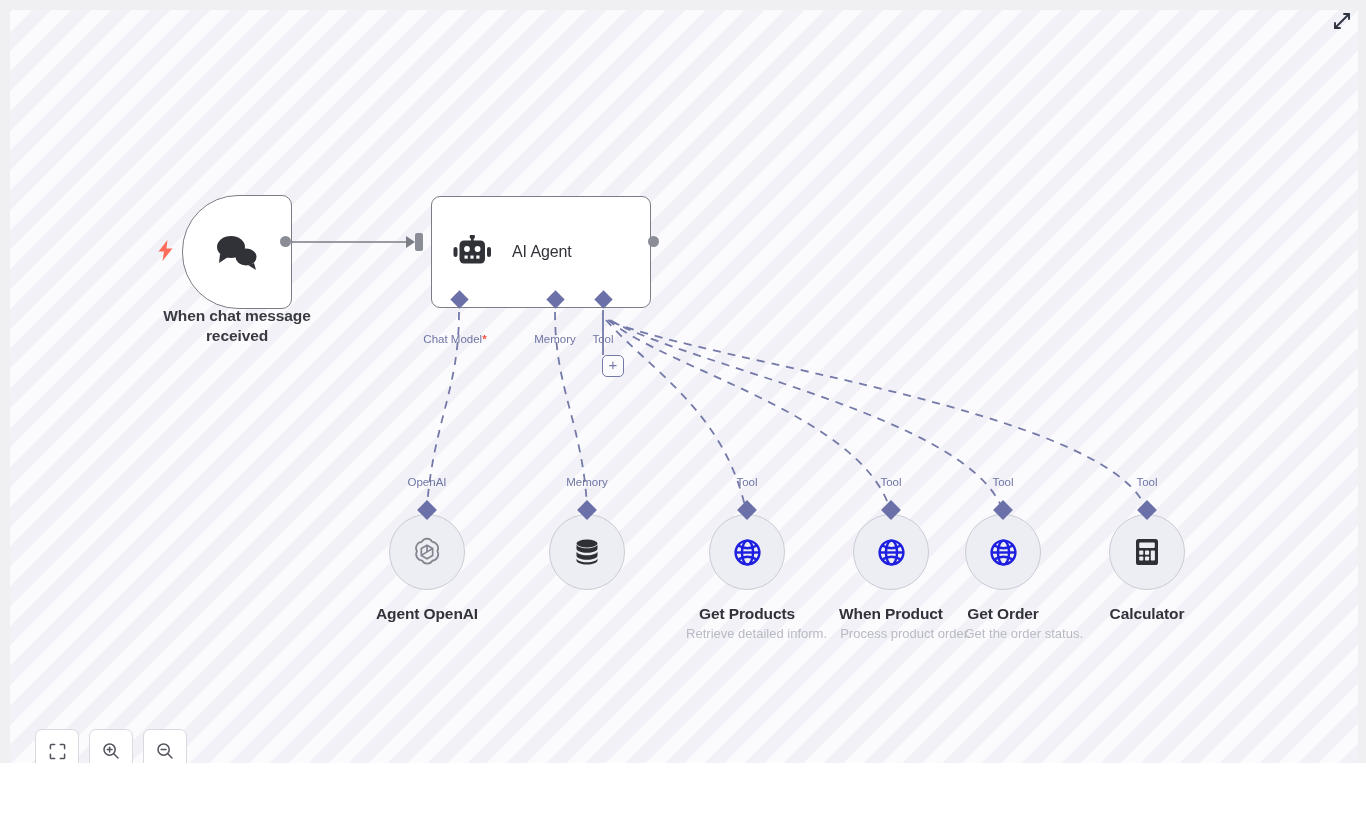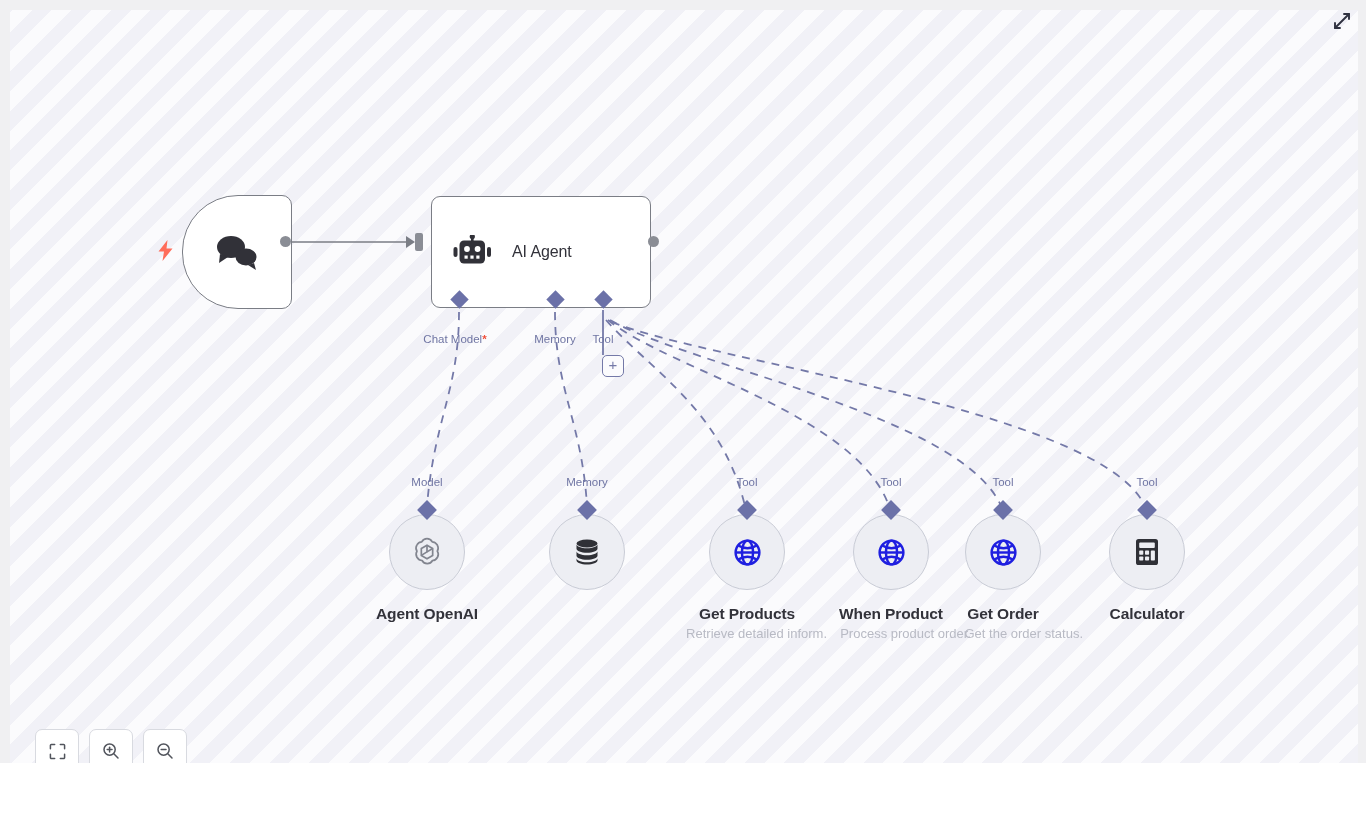--- a/index.html
+++ b/index.html
@@ -267,20 +267,21 @@
       <span>
         <svg width="48" height="40" viewBox="0 0 48 40" fill="#313138">
           <ellipse cx="18" cy="15" rx="14" ry="11"></ellipse>
           <path d="M7 22 L6 31 L15 25 Z"></path>
           <ellipse cx="33" cy="25" rx="10.5" ry="8.5"></ellipse>
           <path d="M41 31 L43 38 L35 33 Z"></path>
         </svg>
       </span>
     </div>
     <div class="out-dot" style="left:270px; top:226px;"></div>
+    <div class="trigger-label">When chat message received</div>
 
     <div class="in-marker" style="left:405px; top:223px;"></div>
     <div class="in-arrow" style="left:396px; top:226px;"></div>
 
     <div class="agent-box">
       <span>
         <svg width="40" height="34" viewBox="0 0 40 34" fill="#313138">
           <rect x="19" y="0" width="2.6" height="6"></rect>
           <circle cx="20.3" cy="1.6" r="2.6"></circle>
           <rect x="7.5" y="5.5" width="25.5" height="23" rx="4.5"></rect>
@@ -304,21 +305,21 @@
 
     <div class="port-diamond" style="left:539px; top:283px;"></div>
     <div class="port-label" style="left:495px; top:292px; width:100px;">Memory</div>
 
     <div class="port-diamond" style="left:587px; top:283px;"></div>
     <div class="port-label" style="left:563px; top:292px; width:60px;">Tool</div>
 
     <div class="add-btn">+</div>
 
     <div class="subnode" style="left:337px; top:504px;">
-      <div class="sub-toplabel">Model</div>
+      <div class="sub-toplabel">OpenAI</div>
       <div class="sub-circle">
         <div class="sub-diamond"></div>
         <span>
           <svg width="34" height="34" viewBox="0 0 24 24" fill="none" stroke="#82858f" stroke-width="1.2">
             <path d="M12 2.6c-1.6 0-3 .9-3.7 2.2-1.5.1-2.8 1-3.5 2.3-.8 1.4-.7 3 .1 4.3-.7 1.3-.8 2.9 0 4.3.8 1.3 2.1 2.2 3.6 2.3.7 1.3 2.1 2.2 3.7 2.2s3-.9 3.7-2.2c1.5-.1 2.8-1 3.5-2.3.8-1.4.7-3-.1-4.3.7-1.3.8-2.9 0-4.3-.8-1.3-2.1-2.2-3.6-2.3C15 3.5 13.6 2.6 12 2.6z"></path>
             <path d="M12 7.2 L16 9.5 L16 14.4 L12 16.7 L8 14.4 L8 9.5 Z"></path>
             <path d="M12 7.2 L12 11.9 L8 14.4"></path>
             <path d="M12 11.9 L16 9.5"></path>
           </svg>
         </span>

